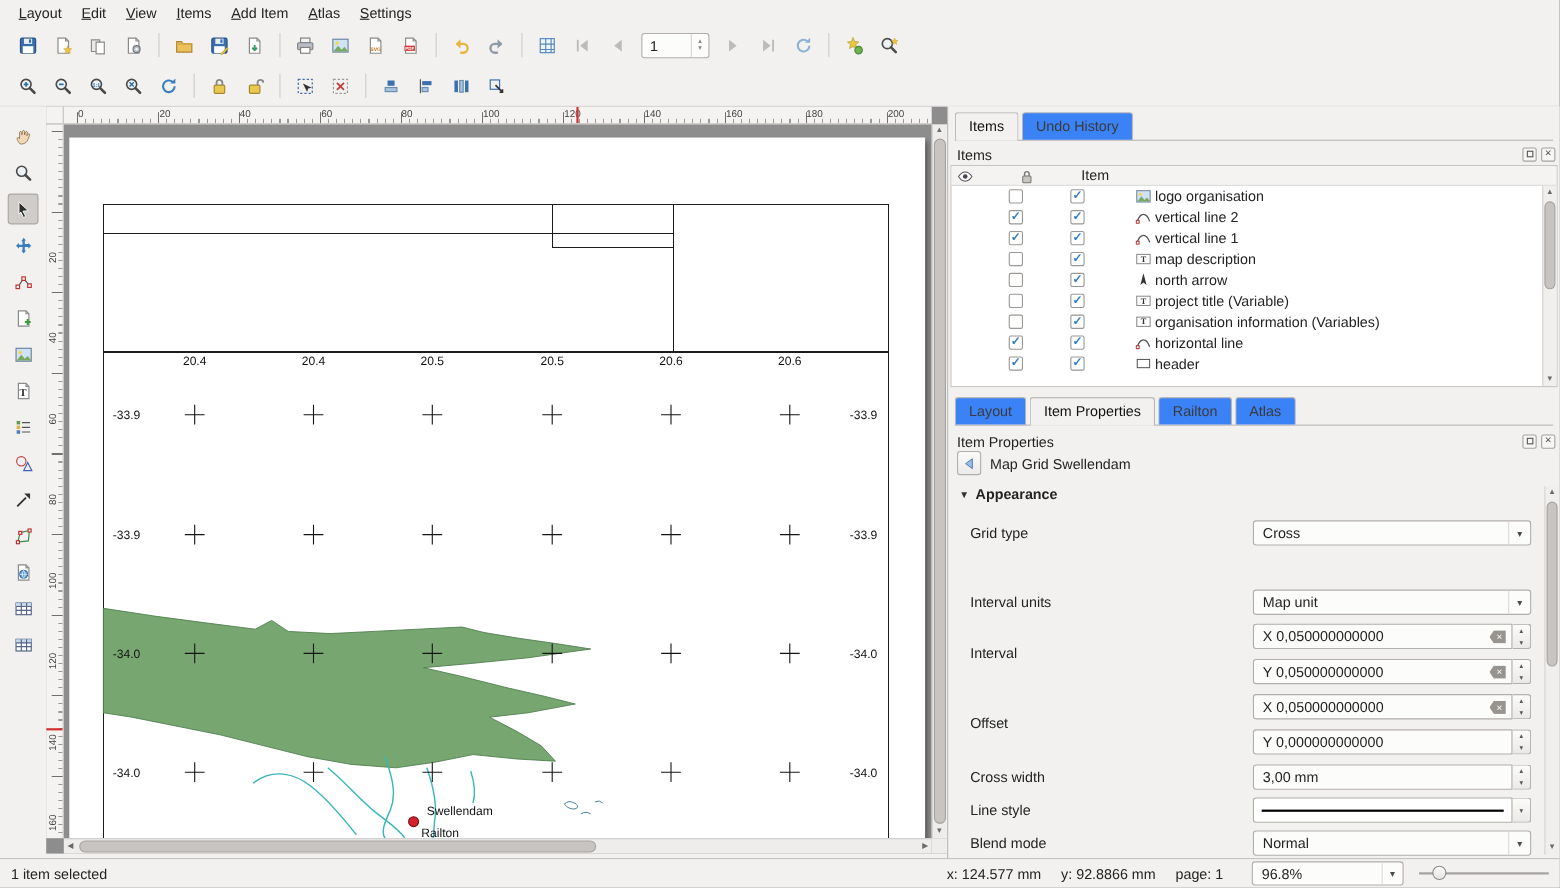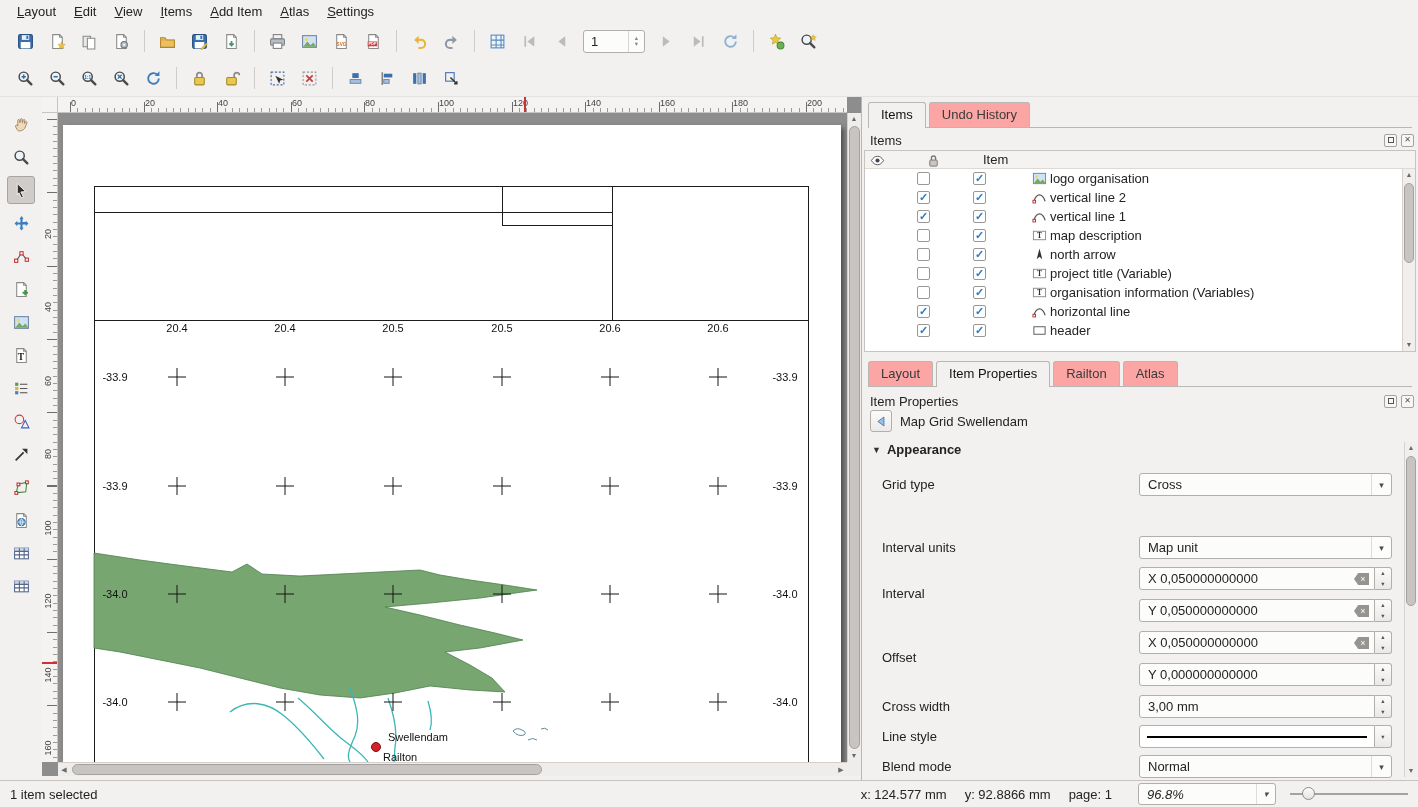--- a/index.html
+++ b/index.html
@@ -43,21 +43,21 @@
 .map-svg text{font-family:"Liberation Sans",sans-serif;font-size:11px;fill:#111;}
 
 .vscroll{position:absolute;right:0;top:16px;width:14px;bottom:14px;background:#efedeb;border-left:1px solid #d2cfcc;z-index:2;}
 .hscroll{position:absolute;left:16px;bottom:0;right:14px;height:14px;background:#efedeb;border-top:1px solid #d2cfcc;z-index:2;}
 .scorner{position:absolute;right:0;bottom:0;width:14px;height:14px;background:#efedeb;z-index:3;}
 .sb-arrow{position:absolute;color:#6a6a6a;font-size:7px;line-height:12px;width:12px;text-align:center;}
 .sthumb{position:absolute;background:#c7c4c1;border:1px solid #a5a2a0;border-radius:6px;}
 
 .right-panel{position:absolute;left:861px;top:97px;width:557px;bottom:27px;border-left:1px solid #b9b6b3;background:#f2f1f0;}
 .tabbar{position:absolute;left:6px;right:6px;display:flex;align-items:flex-end;height:26px;border-bottom:1px solid #b9b6b3;}
-.tab{padding:4px 12px 5px;background:#fca5a5;border:1px solid #b9b6b3;border-bottom:none;border-radius:3px 3px 0 0;margin-right:3px;color:#3a3a3a;white-space:nowrap;}
+.tab{padding:4px 12px 5px;background:#3b82f6;border:1px solid #b9b6b3;border-bottom:none;border-radius:3px 3px 0 0;margin-right:3px;color:#3a3a3a;white-space:nowrap;}
 .tab.active{background:#f2f1f0;margin-bottom:-1px;padding-bottom:6px;color:#111;}
 .panel-title{position:absolute;left:8px;right:4px;height:20px;display:flex;align-items:center;}
 .panel-btns{margin-left:auto;display:flex;gap:4px;}
 .pbtn{width:13px;height:13px;border:1px solid #a5a2a0;border-radius:2px;background:#f7f6f5;display:flex;align-items:center;justify-content:center;font-size:8px;color:#555;line-height:1;}
 .pbtn .sq{width:6px;height:6px;border:1px solid #555;}
 
 .tree{position:absolute;left:2px;right:2px;top:53px;height:202px;background:#fff;border:1px solid #c6c3c0;overflow:hidden;}
 .tree-header{position:relative;height:18px;background:#f4f3f1;border-bottom:1px solid #dcdad7;}
 .tree-body{position:relative;}
 .trow{position:relative;height:19px;background:#fff;margin-left:47px;}
@@ -86,21 +86,21 @@
 .section-hdr{position:absolute;left:10px;display:flex;align-items:center;gap:6px;font-weight:bold;}
 .section-hdr .tri{font-size:9px;color:#333;}
 .back-btn{position:absolute;left:8px;width:22px;height:22px;border:1px solid #b1aeab;border-radius:3px;background:linear-gradient(#fbfbfa,#eceae8);display:flex;align-items:center;justify-content:center;}
 .back-btn svg{width:13px;height:13px;}
 .subtitle-txt{position:absolute;left:38px;white-space:nowrap;}
 .props-sb{position:absolute;right:1px;top:345px;bottom:3px;width:13px;background:#f1efed;border-left:1px solid #d5d2cf;}
 
 .statusbar{position:absolute;left:0;right:0;bottom:0;height:27px;border-top:1px solid #c6c3c0;background:#f2f1f0;display:flex;align-items:center;padding:0 10px;}
 .sb-spacer{flex:1;}
 .coord{margin-right:18px;white-space:nowrap;}
-.zoom-combo{position:relative;width:138px;height:22px;background:#fcfcfb;border:1px solid #b1aeab;border-radius:3px;display:flex;align-items:center;padding-left:8px;margin-right:14px;font-style:italic;}
+.zoom-combo{position:relative;width:138px;height:22px;background:#fcfcfb;border:1px solid #b1aeab;border-radius:3px;display:flex;align-items:center;padding-left:8px;margin-right:14px;}
 .zoom-combo .caret{position:absolute;right:0;top:0;bottom:0;width:19px;border-left:1px solid #ddd;display:flex;align-items:center;justify-content:center;font-size:9px;color:#4a4a4a;}
 .slider{position:relative;width:118px;height:20px;}
 .slider .track{position:absolute;left:0;right:0;top:9px;height:2px;background:#a5a2a0;}
 .slider .handle{position:absolute;left:12px;top:3px;width:13px;height:13px;background:linear-gradient(#fbfbfa,#e6e4e2);border:1px solid #908c88;border-radius:7px;}
 </style>
 </head>
 <body>
 
 <svg width="0" height="0" style="position:absolute" aria-hidden="true">
 <defs>

